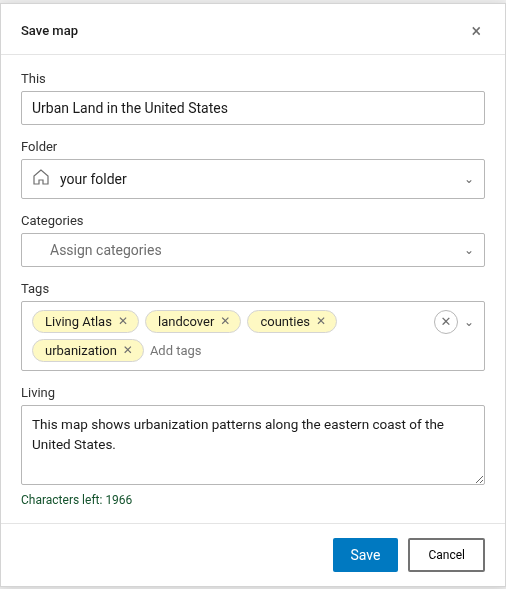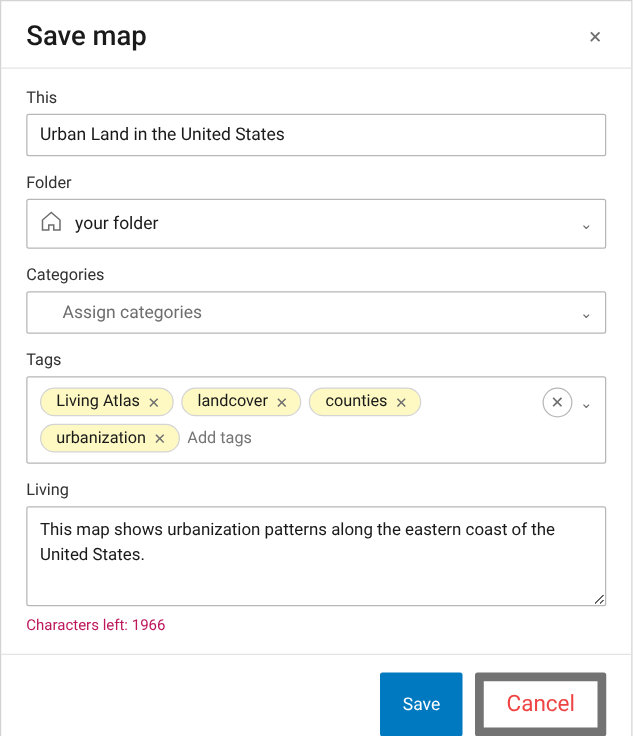--- a/index.html
+++ b/index.html
@@ -26,21 +26,21 @@
 
     .dialog-header {
       display: flex;
       justify-content: space-between;
       align-items: center;
       padding: 16px 20px 12px 20px;
       border-bottom: 1px solid #e4e4e4;
     }
 
     .dialog-title {
-      font-size: 22px;
+      font-size: 13px;
       font-weight: 500;
       color: #1a1a1a;
     }
 
     .close-btn {
       background: none;
       border: none;
       cursor: pointer;
       color: #6e6e6e;
       font-size: 18px;
@@ -197,21 +197,21 @@
       border-radius: 2px;
       font-size: 13.5px;
       color: #1a1a1a;
       resize: vertical;
       outline: none;
       line-height: 1.5;
     }
 
     .char-count {
       font-size: 12px;
-      color: #be185d;
+      color: #14532d;
       margin-top: 3px;
     }
 
     .dialog-footer {
       padding: 14px 20px;
       display: flex;
       justify-content: flex-end;
       gap: 10px;
       border-top: 1px solid #e4e4e4;
     }
@@ -222,24 +222,24 @@
       border: none;
       padding: 8px 18px;
       font-size: 14px;
       border-radius: 2px;
       cursor: pointer;
       font-weight: 400;
     }
 
     .btn-cancel {
       background: white;
-      color: #ef4444;
-      border: 7px solid #737373;
+      color: #000000;
+      border: 2px solid #737373;
       padding: 8px 18px;
-      font-size: 18px;
+      font-size: 12px;
       border-radius: 2px;
       cursor: pointer;
     }
 
     .assign-categories-placeholder {
       color: #6e6e6e;
       margin-left: 18px;
     }
   </style>
 </head>

